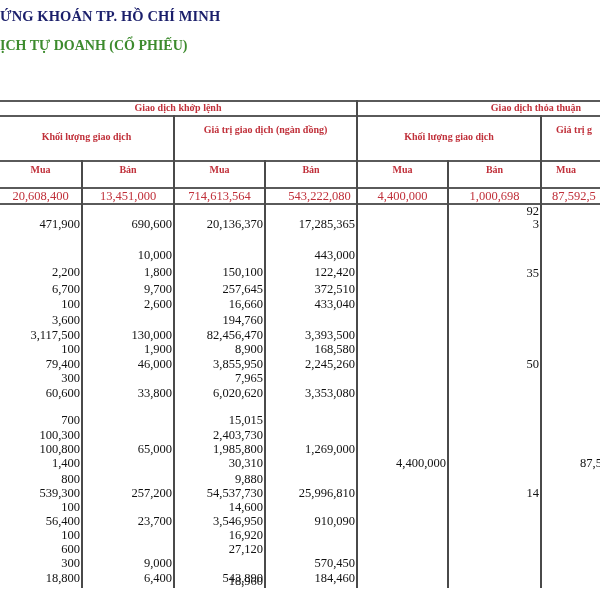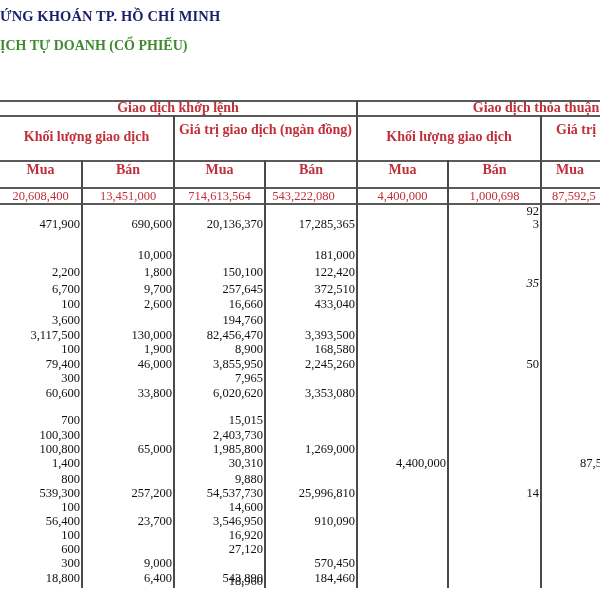--- a/index.html
+++ b/index.html
@@ -12,21 +12,21 @@
       position: absolute; left: 0; top: 8px; white-space: nowrap;
       font-weight: bold; font-size: 14.5px; color: #1b1f6b; letter-spacing: 0.1px;
     }
     .title2 {
       position: absolute; left: 0; top: 38px; white-space: nowrap;
       font-weight: bold; font-size: 14px; color: #3d8b2e;
     }
     .hline { position: absolute; height: 2px; background: #5a5a5a; }
     .vline { position: absolute; width: 2px; background: #4a4a4a; }
     .hdr {
-      position: absolute; color: #c0303a; font-weight: bold; font-size: 14px;
+      position: absolute; color: #c0303a; font-weight: bold; font-size: 10px;
       text-align: center; white-space: nowrap; line-height: 14px;
     }
     .tot {
       position: absolute; color: #c0303a; font-size: 12.5px;
       text-align: center; white-space: nowrap; line-height: 14px;
     }
     .cell {
       position: absolute; color: #111; font-size: 12.5px;
       text-align: right; white-space: nowrap; line-height: 14px;
     }
@@ -58,41 +58,41 @@
     <div class="hdr" style="left: 0px; width: 81px; top: 163px;">Mua</div>
     <div class="hdr" style="left: 83px; width: 90px; top: 163px;">Bán</div>
     <div class="hdr" style="left: 175px; width: 89px; top: 163px;">Mua</div>
     <div class="hdr" style="left: 266px; width: 90px; top: 163px;">Bán</div>
     <div class="hdr" style="left: 358px; width: 89px; top: 163px;">Mua</div>
     <div class="hdr" style="left: 449px; width: 91px; top: 163px;">Bán</div>
     <div class="hdr" style="left: 556px; top: 163px; text-align: left;">Mua</div>
     <div class="tot" style="left: 0px; width: 81px; top: 189px;">20,608,400</div>
     <div class="tot" style="left: 83px; width: 90px; top: 189px;">13,451,000</div>
     <div class="tot" style="left: 175px; width: 89px; top: 189px;">714,613,564</div>
-    <div class="tot" style="left: 250px; width: 107px; top: 189px;">543,222,080</div>
+    <div class="tot" style="left: 266px; width: 107px; top: 189px;">543,222,080</div>
     <div class="tot" style="left: 358px; width: 89px; top: 189px;">4,400,000</div>
     <div class="tot" style="left: 449px; width: 91px; top: 189px;">1,000,698</div>
     <div class="tot" style="left: 552px; top: 189px; text-align: left;">87,592,5</div>
     <div class="cell" style="right: 61px; top: 204px;">92</div>
     <div class="cell" style="right: 520px; top: 217px;">471,900</div>
     <div class="cell" style="right: 428px; top: 217px;">690,600</div>
     <div class="cell" style="right: 337px; top: 217px;">20,136,370</div>
     <div class="cell" style="right: 245px; top: 217px;">17,285,365</div>
     <div class="cell" style="right: 61px; top: 217px;">3</div>
     <div class="cell" style="right: 428px; top: 248px;">10,000</div>
-    <div class="cell" style="right: 245px; top: 248px;">181,000</div>
+    <div class="cell" style="right: 245px; top: 248px;">443,000</div>
     <div class="cell" style="right: 520px; top: 265px;">2,200</div>
     <div class="cell" style="right: 428px; top: 265px;">1,800</div>
     <div class="cell" style="right: 337px; top: 265px;">150,100</div>
     <div class="cell" style="right: 245px; top: 265px;">122,420</div>
     <div class="cell" style="right: 520px; top: 282px;">6,700</div>
     <div class="cell" style="right: 428px; top: 282px;">9,700</div>
     <div class="cell" style="right: 337px; top: 282px;">257,645</div>
     <div class="cell" style="right: 245px; top: 282px;">372,510</div>
-    <div class="cell" style="right: 61px; top: 276px; font-style: italic;">35</div>
+    <div class="cell" style="right: 61px; top: 266px;">35</div>
     <div class="cell" style="right: 520px; top: 297px;">100</div>
     <div class="cell" style="right: 428px; top: 297px;">2,600</div>
     <div class="cell" style="right: 337px; top: 297px;">16,660</div>
     <div class="cell" style="right: 245px; top: 297px;">433,040</div>
     <div class="cell" style="right: 520px; top: 313px;">3,600</div>
     <div class="cell" style="right: 337px; top: 313px;">194,760</div>
     <div class="cell" style="right: 520px; top: 328px;">3,117,500</div>
     <div class="cell" style="right: 428px; top: 328px;">130,000</div>
     <div class="cell" style="right: 337px; top: 328px;">82,456,470</div>
     <div class="cell" style="right: 245px; top: 328px;">3,393,500</div>

